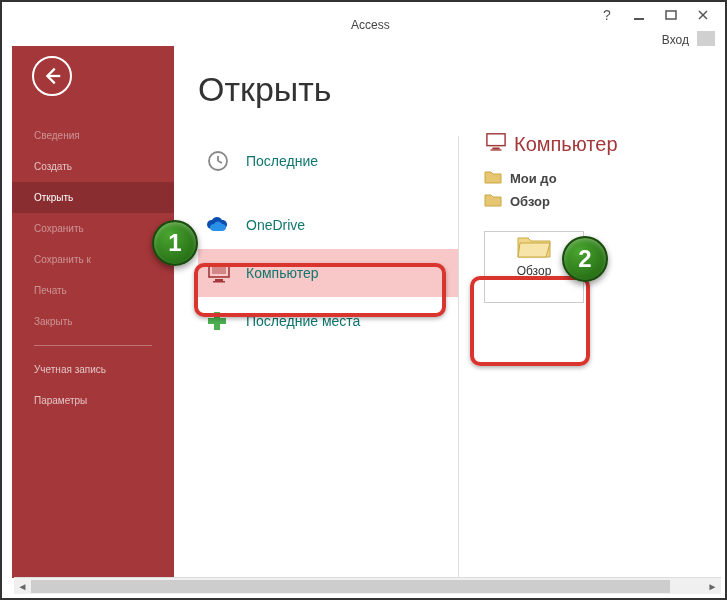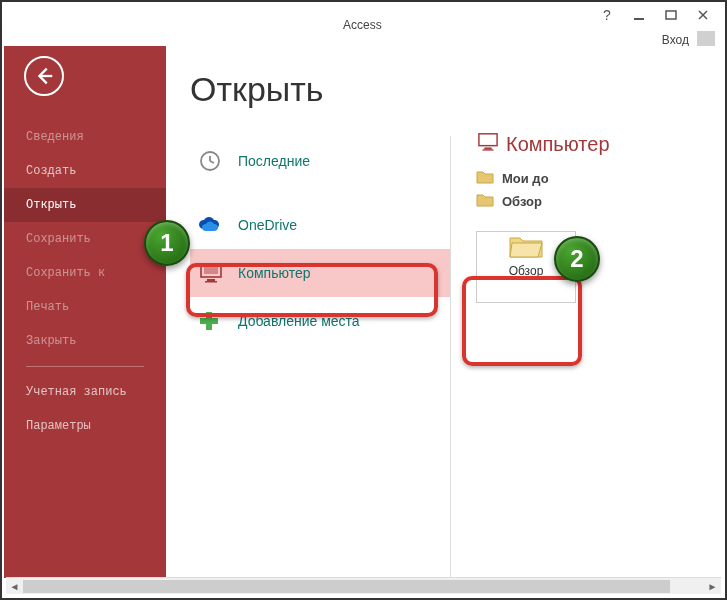--- a/index.html
+++ b/index.html
@@ -1,32 +1,32 @@
 <!DOCTYPE html>
 <html><head>
 <meta charset="utf-8">
 <style>
   * { box-sizing: border-box; margin: 0; padding: 0; font-family: "Segoe UI", Arial, sans-serif; }
   body { background: #fff; width: 727px; height: 600px; position: relative; overflow: hidden; border: 2px solid #333; }
-  .window { position: absolute; inset: 2px; background: #fff; }
+  .window { position: absolute; inset: 2px; background: #fff; margin-left: 8px; }
   .titlebar { height: 42px; display: flex; align-items: center; padding: 0 4px; }
   .titlebar .app-title { flex: 0 0 auto; margin-left: 335px; font-size: 12px; color: #444; }
   .titlebar .spacer { flex: 1; }
   .title-btn { width: 32px; height: 28px; display: inline-flex; align-items: center; justify-content: center; color: #555; font-size: 14px; }
   .login { font-size: 12px; color: #444; margin-right: 4px; }
   .avatar { width: 18px; height: 18px; background: #d0d0d0; display: inline-block; margin-left: 4px; }
   .titlebar-right { display: flex; align-items: flex-start; flex-direction: column; }
   .titlebar-right-row1 { display: flex; align-items: center; }
   .titlebar-right-row2 { display: flex; align-items: center; align-self: flex-end; padding-right: 4px; margin-top: 2px; }
 
   .main { position: absolute; top: 42px; bottom: 18px; left: 0; right: 0; display: flex; }
   .sidebar { width: 162px; background: #a4373a; color: #fff; display: flex; flex-direction: column; padding-top: 10px; }
   .back-btn { width: 40px; height: 40px; border: 2px solid #fff; border-radius: 50%; margin-left: 20px; margin-bottom: 24px; display: flex; align-items: center; justify-content: center; }
   .back-btn svg { width: 22px; height: 22px; fill: #fff; }
-  .nav-item { padding: 10px 22px; font-size: 12px; color: rgba(255,255,255,0.7); cursor: default; font-family: Liberation Mono, monospace; }
+  .nav-item { padding: 10px 22px; font-size: 10px; color: rgba(255,255,255,0.7); cursor: default; }
   .nav-item.active { background: #8a2d30; color: #fff; }
   .nav-item.dim { color: rgba(255,255,255,0.45); }
   .nav-sep { height: 1px; background: rgba(255,255,255,0.3); margin: 8px 22px; }
 
   .content { flex: 1; background: #fff; padding: 24px 20px 0 24px; display: flex; }
   .col-left { flex: 0 0 260px; }
   .page-title { font-size: 34px; font-weight: 300; color: #333; margin-bottom: 28px; }
   .loc-item { display: flex; align-items: center; height: 48px; padding-left: 8px; font-size: 14px; color: #0f766e; }
   .loc-item .icon-slot { width: 40px; display: flex; align-items: center; justify-content: flex-start; }
   .loc-item.selected { background: #f8c7c7; }
@@ -141,21 +141,21 @@
           <span>Компьютер</span>
         </div>
 
         <div class="loc-item">
           <span class="icon-slot">
             <svg width="22" height="22" viewBox="0 0 22 22">
                 <rect x="8" y="2" width="6" height="18" fill="#4caf50"></rect>
                 <rect x="2" y="8" width="18" height="6" fill="#4caf50"></rect>
               </svg>
           </span>
-          <span>Добавление места</span>
+          <span>Последние места</span>
         </div>
       </div>
 
       <div class="col-right">
         <div class="right-header">
           <span class="icon-slot">
             <svg width="24" height="20" viewBox="0 0 26 22">
                 <rect x="3" y="2" width="20" height="13" fill="none" stroke="#a4373a" stroke-width="1.6"></rect>
                 <rect x="9" y="17" width="8" height="2" fill="#a4373a"></rect>
                 <rect x="7" y="19" width="12" height="1.5" fill="#a4373a"></rect>

